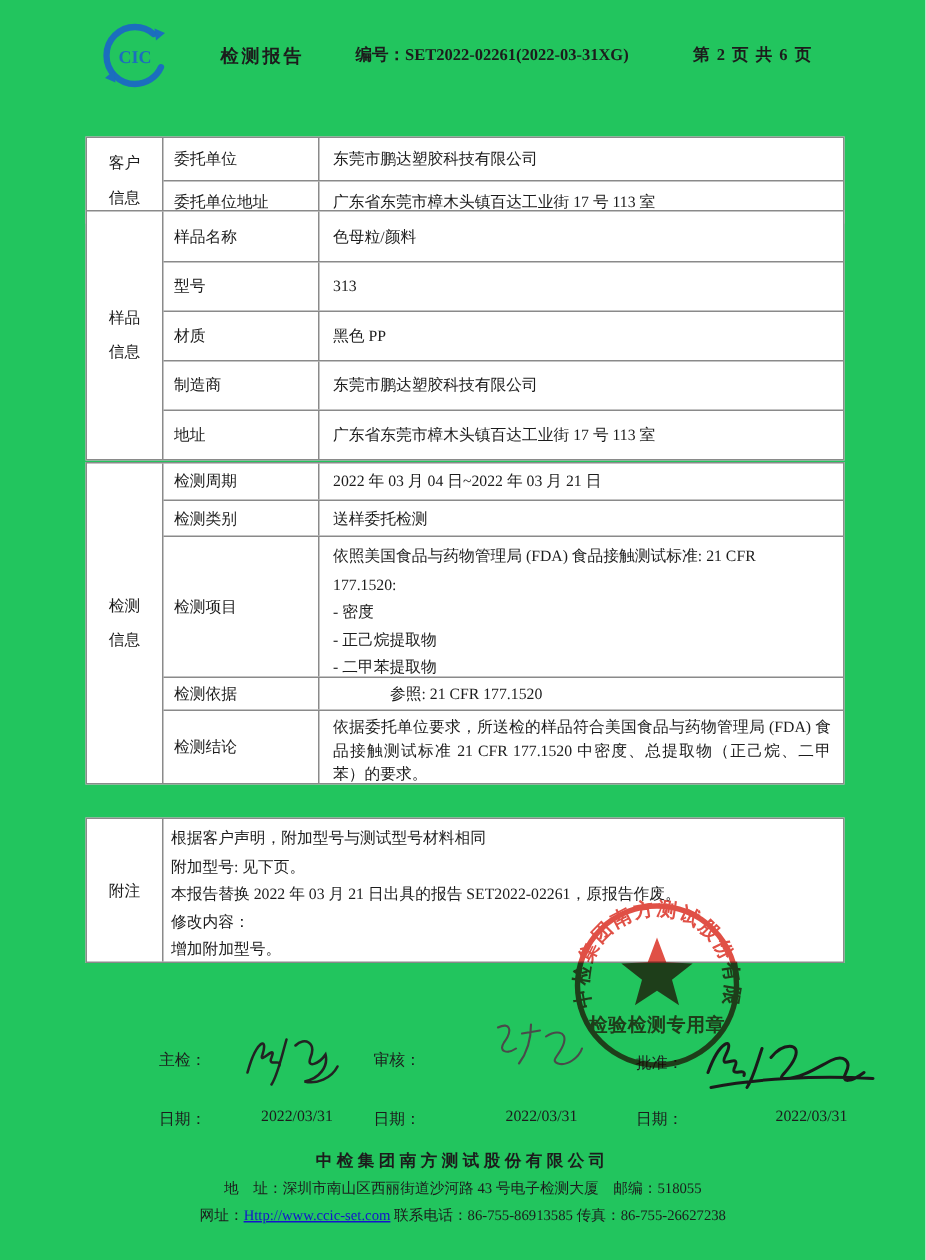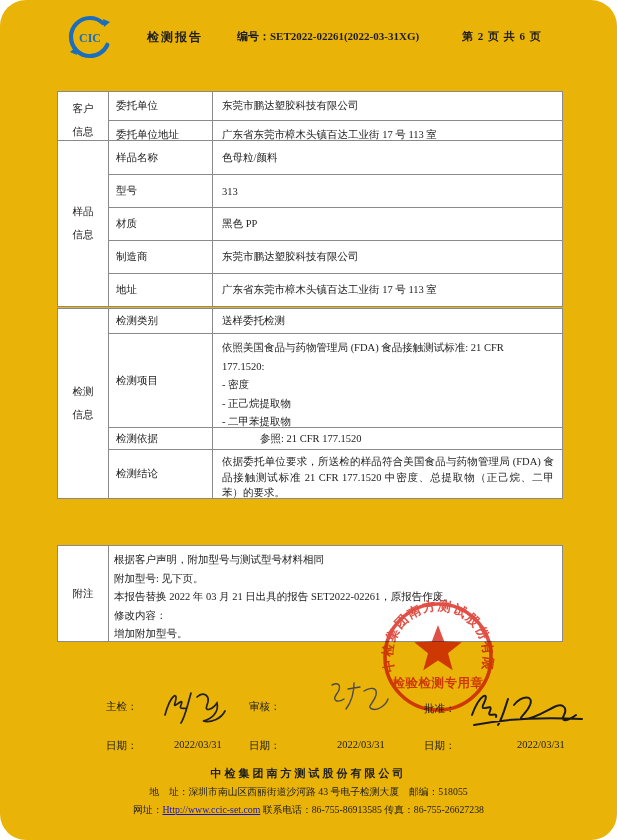--- a/index.html
+++ b/index.html
@@ -1,20 +1,20 @@
 <!DOCTYPE html>
 <html><head>
 <meta charset="utf-8">
 <style>
   * { margin:0; padding:0; box-sizing:border-box; }
   html,body { background:#ffffff; }
   .page {
-    position:relative; width:617px; height:840px; background:#eab308;
+    position:relative; width:617px; height:840px; background:#22c55e;
     font-family:"Liberation Serif","DejaVu Serif",serif;
-    color:#1c1c1c; overflow:hidden;border-radius:26px;
+    color:#1c1c1c; overflow:hidden;
   }
   
   .hdr-logo { position:absolute; left:62px; top:12px; width:56px; height:50px; }
   .hdr-title { position:absolute; left:147px; top:29px; font-size:12px; font-weight:bold; letter-spacing:2px; }
   .hdr-no { position:absolute; left:237px; top:29px; font-size:11px; font-weight:bold; }
   .hdr-page { position:absolute; left:462px; top:29px; font-size:11px; font-weight:bold; letter-spacing:1px; }
   
   .sec {
     position:absolute; left:57px; width:506px;
     border:1px solid #8a8a8a; display:flex; font-size:10.5px; background:#fff;
@@ -104,20 +104,24 @@
     </div>
   </div>
 
   <div class="sec" style="top:308px;">
     <div class="sec-name">
       <span>检测</span>
       <span>信息</span>
     </div>
     <div class="sec-rows">
       <div class="trow" style="height:24px;">
+        <div class="lbl">检测周期</div>
+        <div class="val">2022 年 03 月 04 日~2022 年 03 月 21 日</div>
+      </div>
+      <div class="trow" style="height:24px;">
         <div class="lbl">检测类别</div>
         <div class="val">送样委托检测</div>
       </div>
       <div class="trow" style="height:94px;">
         <div class="lbl">检测项目</div>
         <div class="val multiline">
           <div>依照美国食品与药物管理局 (FDA) 食品接触测试标准: 21 CFR</div>
           <div>177.1520:</div>
           <div>- 密度</div>
           <div>- 正己烷提取物</div>

